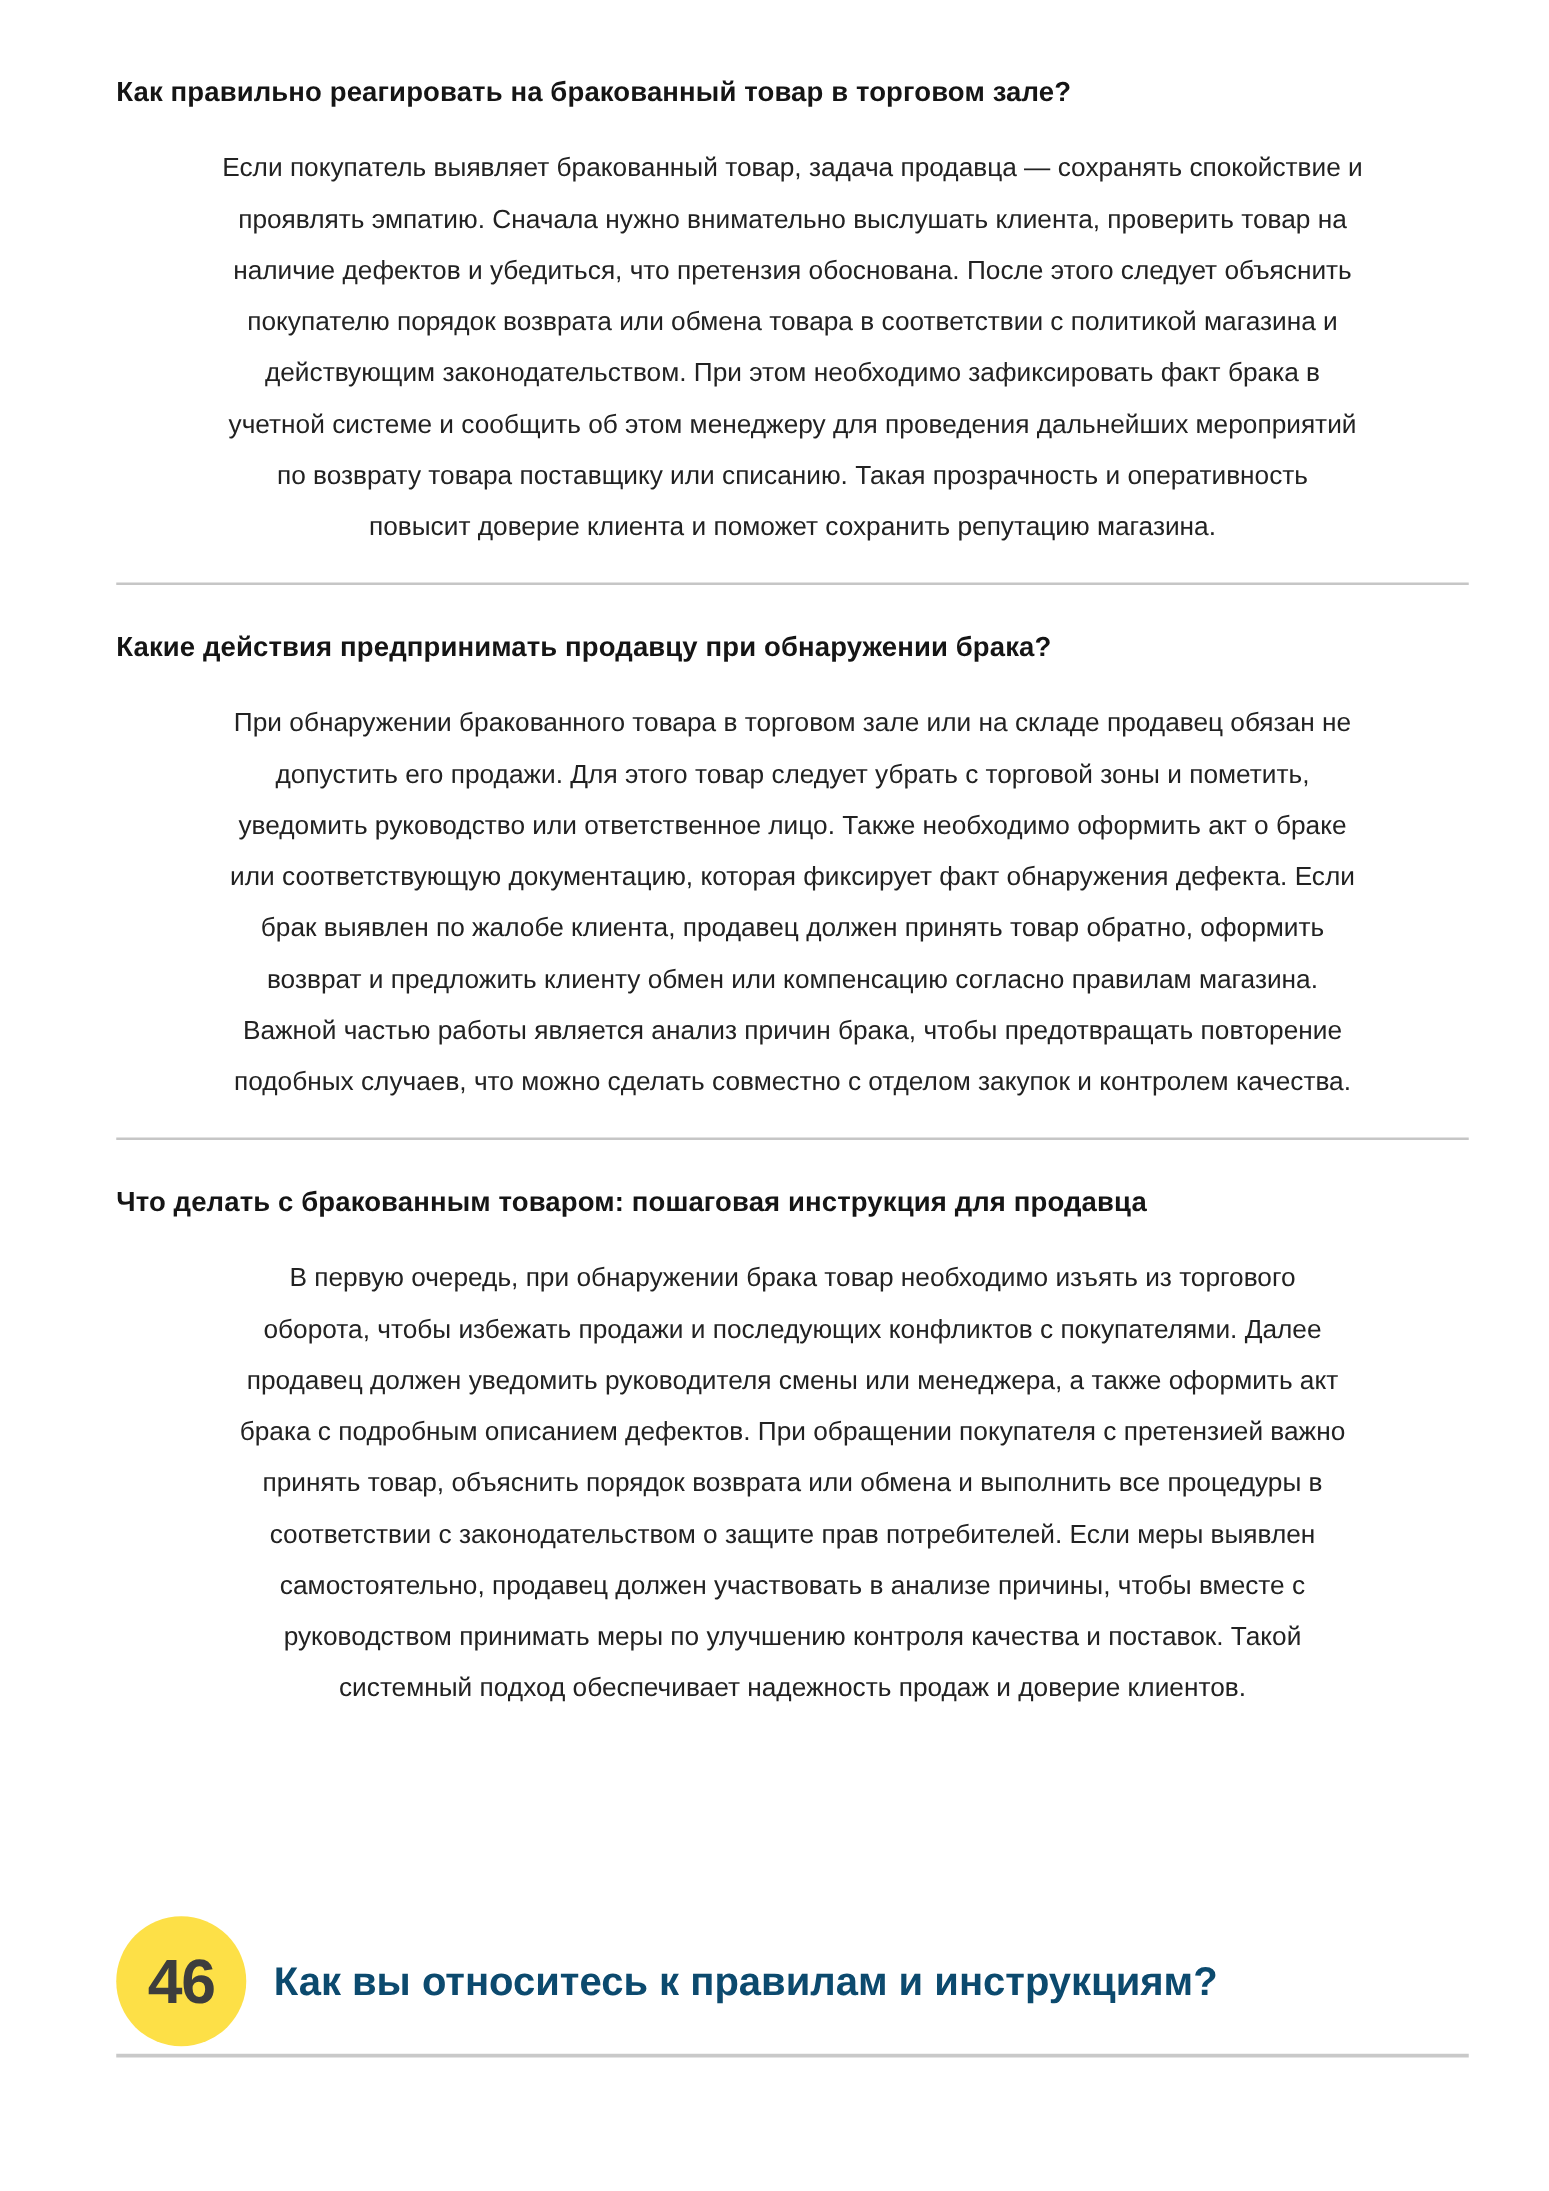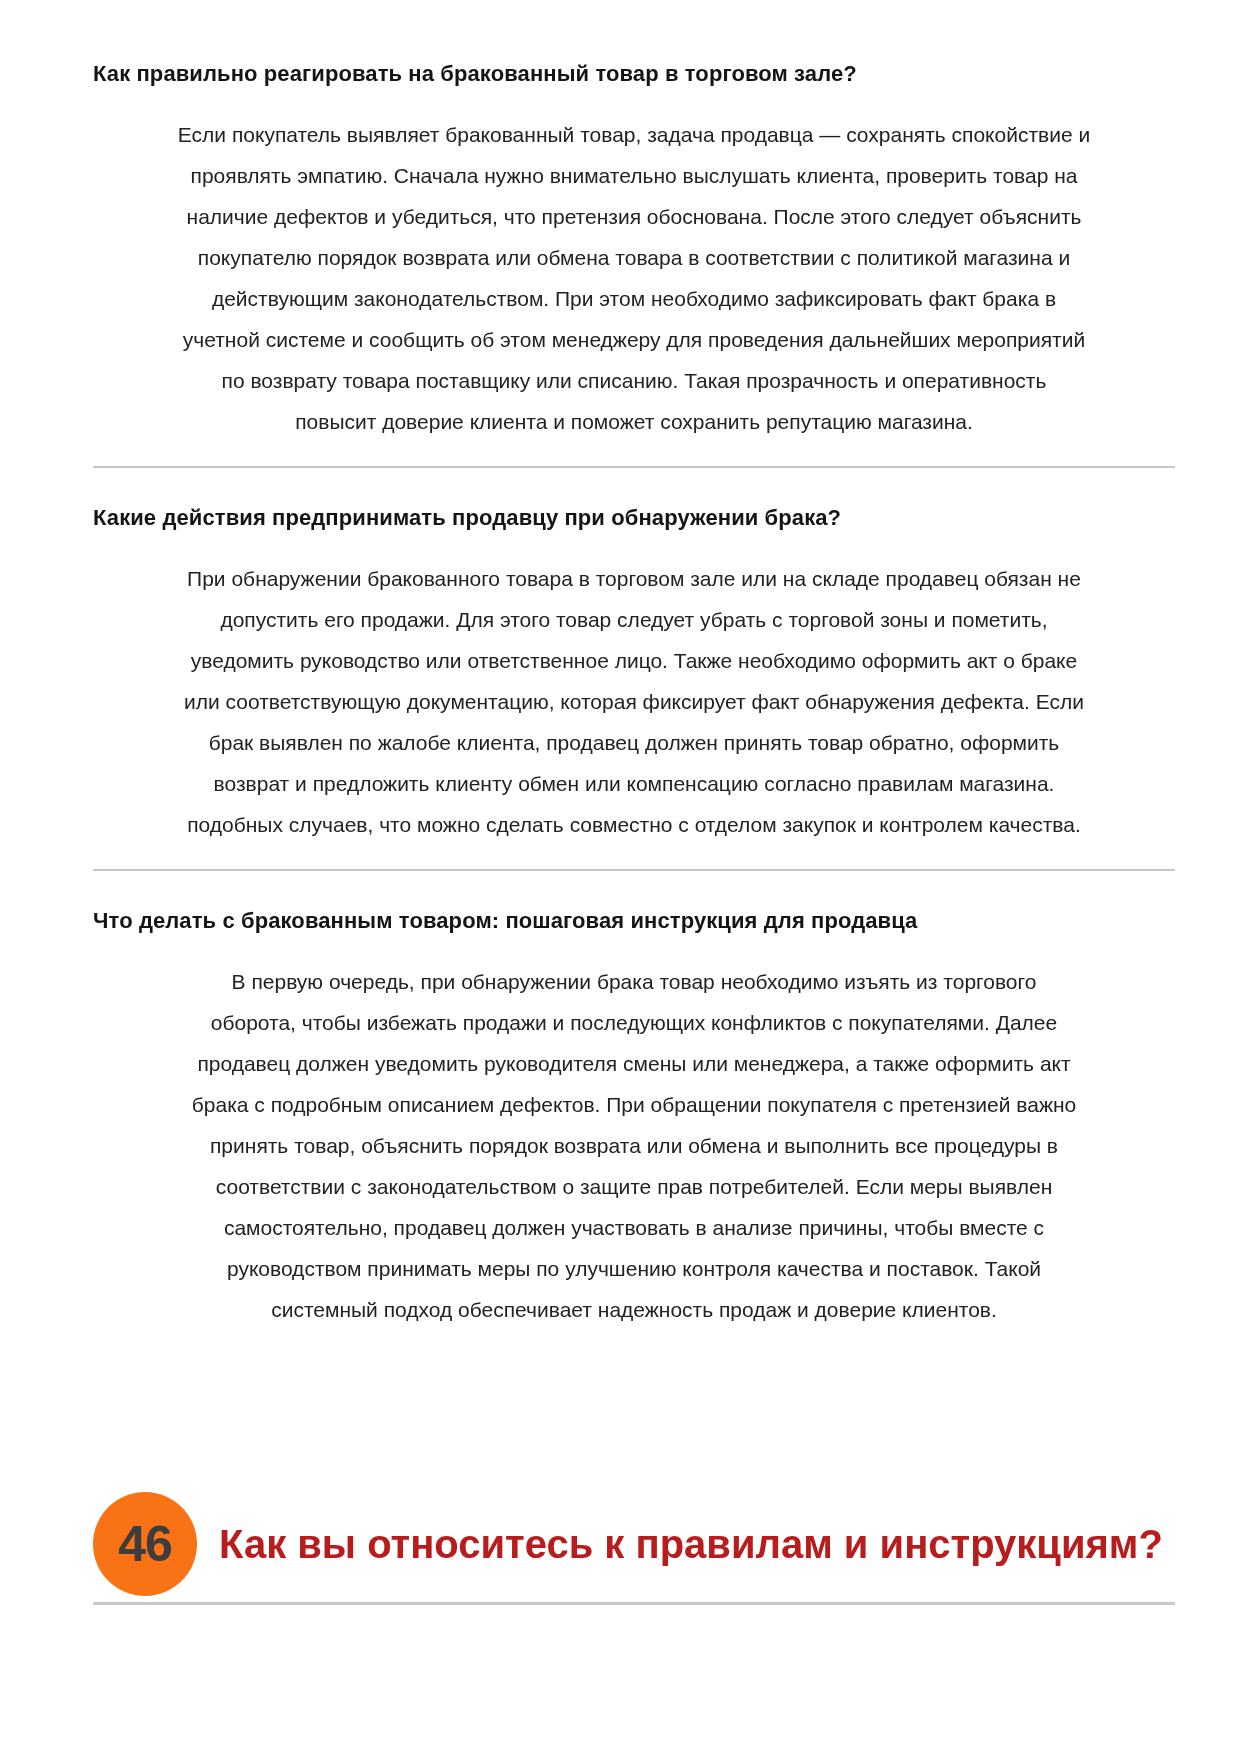--- a/index.html
+++ b/index.html
@@ -57,24 +57,24 @@
     align-items: center;
     justify-content: center;
   }
   .num-badge .num {
     font-size: 50px;
     font-weight: 700;
     letter-spacing: -1px;
   }
   .next-title {
     margin: 0;
-    font-size: 40px;
+    font-size: 32px;
     line-height: 40px;
     font-weight: 700;
-    color: #b91c1c;
+    color: #0c4a6e;
   }
   hr.bottom-rule {
     border: none;
     border-top: 3px solid #c9c9c9;
     margin: 6px 0 0 0;
   }
 </style>
 </head>
 <body>
 
@@ -98,20 +98,21 @@
 
   <section>
     <h2 class="qa-heading">Какие действия предпринимать продавцу при обнаружении брака?</h2>
     <div class="para">
         <div class="line">При обнаружении бракованного товара в торговом зале или на складе продавец обязан не</div>
         <div class="line">допустить его продажи. Для этого товар следует убрать с торговой зоны и пометить,</div>
         <div class="line">уведомить руководство или ответственное лицо. Также необходимо оформить акт о браке</div>
         <div class="line">или соответствующую документацию, которая фиксирует факт обнаружения дефекта. Если</div>
         <div class="line">брак выявлен по жалобе клиента, продавец должен принять товар обратно, оформить</div>
         <div class="line">возврат и предложить клиенту обмен или компенсацию согласно правилам магазина.</div>
+        <div class="line">Важной частью работы является анализ причин брака, чтобы предотвращать повторение</div>
         <div class="line">подобных случаев, что можно сделать совместно с отделом закупок и контролем качества.</div>
       </div>
   </section>
 
   <hr class="rule">
 
   <section>
     <h2 class="qa-heading">Что делать с бракованным товаром: пошаговая инструкция для продавца</h2>
     <div class="para">
         <div class="line">В первую очередь, при обнаружении брака товар необходимо изъять из торгового</div>
@@ -120,21 +121,21 @@
         <div class="line">брака с подробным описанием дефектов. При обращении покупателя с претензией важно</div>
         <div class="line">принять товар, объяснить порядок возврата или обмена и выполнить все процедуры в</div>
         <div class="line">соответствии с законодательством о защите прав потребителей. Если меры выявлен</div>
         <div class="line">самостоятельно, продавец должен участвовать в анализе причины, чтобы вместе с</div>
         <div class="line">руководством принимать меры по улучшению контроля качества и поставок. Такой</div>
         <div class="line">системный подход обеспечивает надежность продаж и доверие клиентов.</div>
       </div>
   </section>
 
   <div class="next-q">
-    <div class="num-badge" style="background: #f97316;">
+    <div class="num-badge" style="background: #fde047;">
       <span class="num" style="color: rgb(61, 61, 61);">46</span>
     </div>
     <h1 class="next-title">Как вы относитесь к правилам и инструкциям?</h1>
   </div>
 
   <hr class="bottom-rule">
 
 </div>
 
 </body></html>

